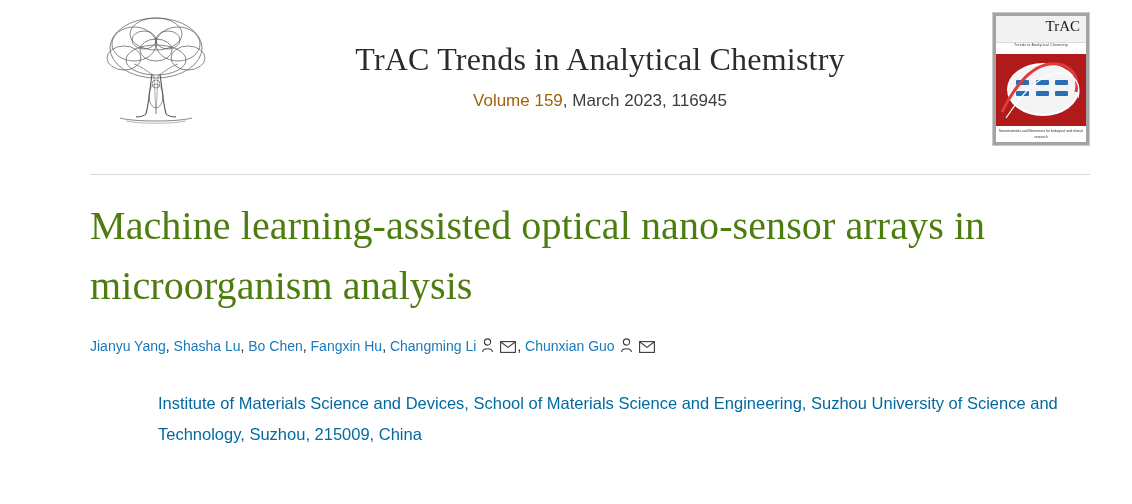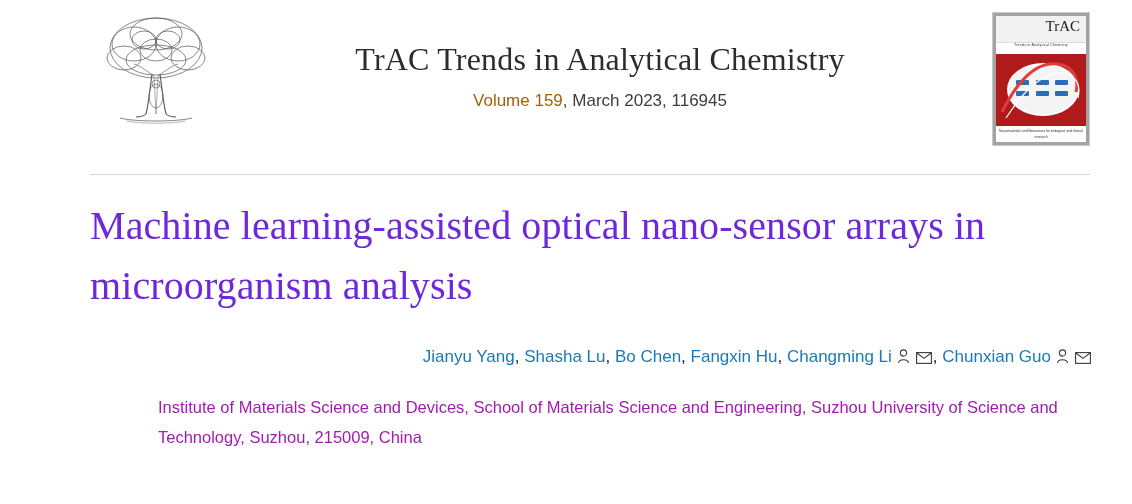--- a/index.html
+++ b/index.html
@@ -185,55 +185,54 @@
     left: 90px;
     top: 196px;
     right: 40px;
   }
 
   .article-title {
     font-family: "Liberation Serif", serif;
     font-size: 40px;
     line-height: 1.5;
     font-weight: 400;
-    color: #6d28d9;
+    color: #4d7c0f;
     letter-spacing: 0.1px;
     margin: 0;
     max-width: 960px;
   }
 
   .authors {
-    margin-top: 28px;
-    font-size: 17px;
+    margin-top: 20px;
+    font-size: 14px;
     line-height: 1.5;
     color: #1a1a1a;
-    text-align: right;
   }
 
   .author-link {
     color: #1a7ab8;
     cursor: pointer;
   }
 
   .author-sep {
     color: #1a1a1a;
   }
 
   .icon-inline {
     display: inline-block;
     vertical-align: -2px;
     margin: 0 1px 0 5px;
   }
 
   .affiliation {
-    margin-top: 20px;
+    margin-top: 29px;
     margin-left: 68px;
     font-size: 16.5px;
     line-height: 1.85;
-    color: #a21caf;
+    color: #0369a1;
     max-width: 945px;
   }
 </style>
 </head>
 <body>
 
 <div class="page">
 
   <div class="header">
 

